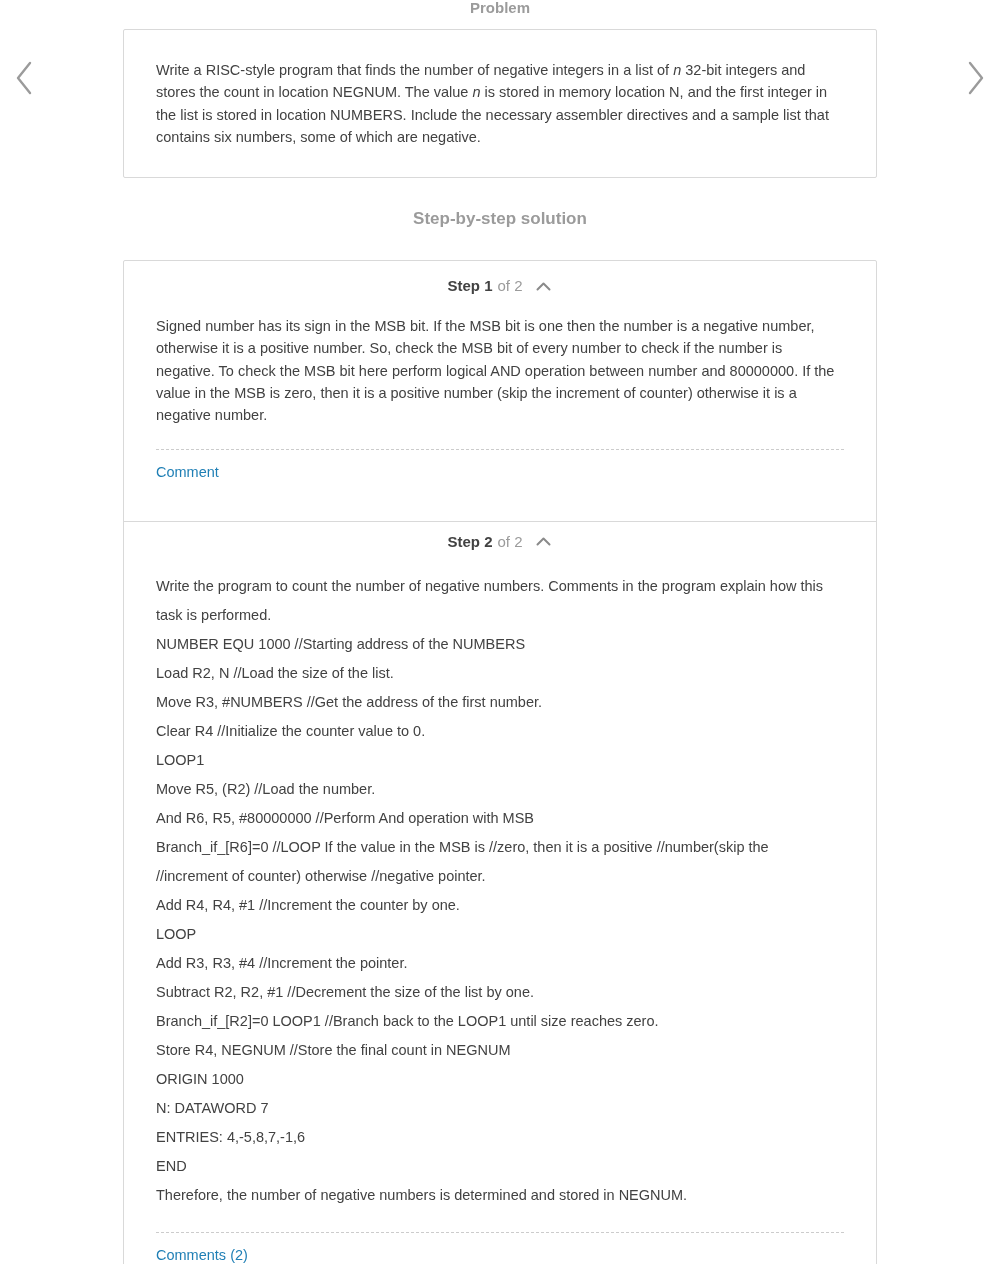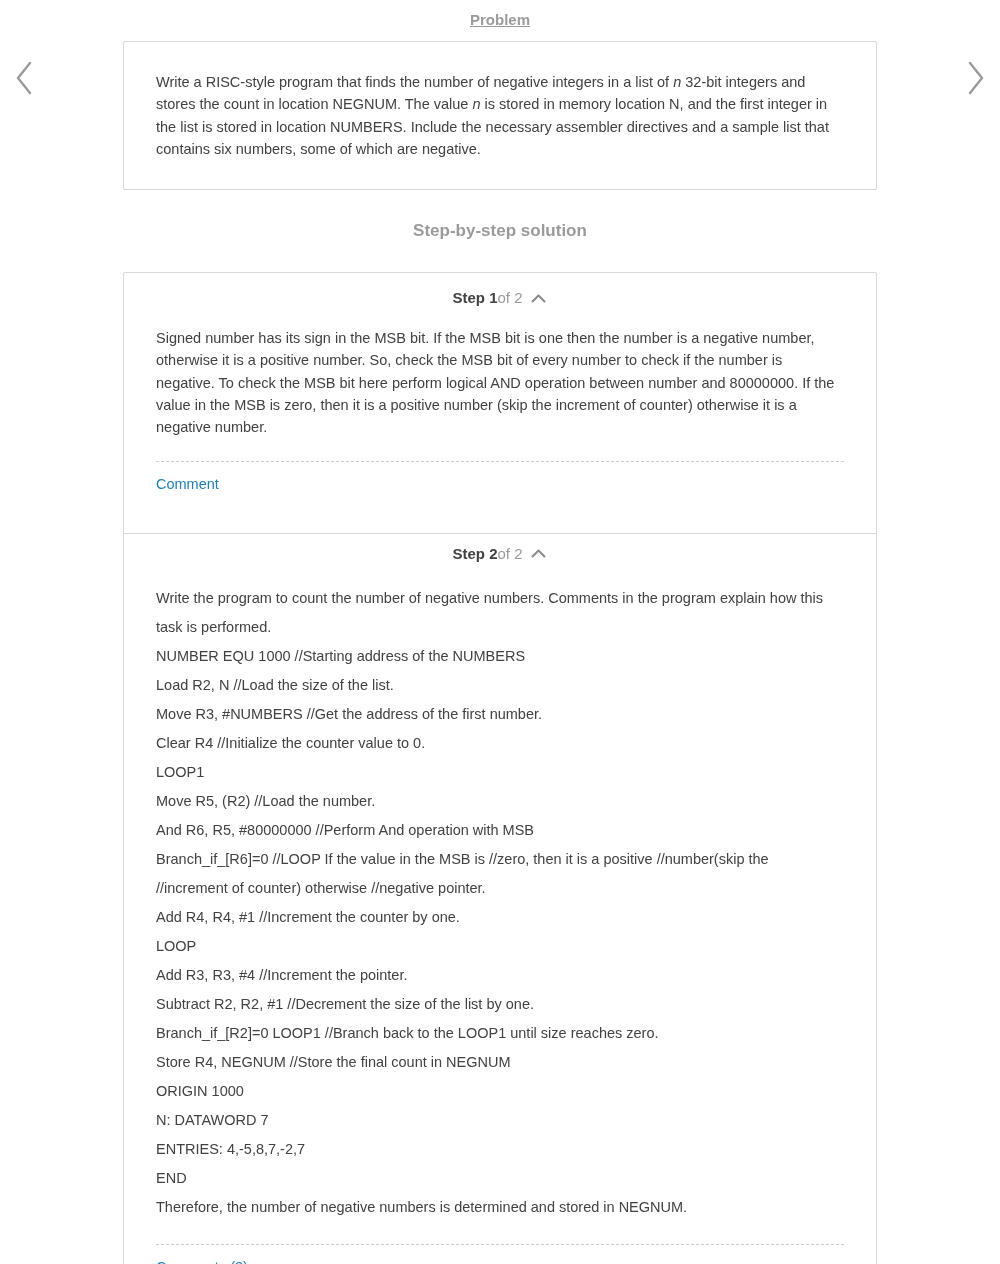--- a/index.html
+++ b/index.html
@@ -19,21 +19,21 @@
     color: var(--text);
   }
   .page { position: relative; width: 1000px; min-height: 1264px; }
 
   .section-heading {
     margin: 0;
     text-align: center;
     font-weight: bold;
     color: var(--heading);
   }
-  .problem-heading { padding-top: 12px; font-size: 15px; line-height: 16px; text-decoration: underline; }
+  .problem-heading { font-size: 15px; line-height: 16px; }
   .solution-heading { margin-top: 32px; font-size: 17px; line-height: 18px; }
 
   .card {
     width: 754px;
     margin: 0 auto;
     border: 1px solid var(--border);
     border-radius: 2px;
     background: #fff;
   }
   .problem-card { margin-top: 13px; padding: 29px 32px; }
@@ -59,20 +59,21 @@
   .nav-arrow.right { right: 13px; }
 
   .steps-card { margin-top: 32px; }
   .step { padding: 15px 32px 40px; }
   .step + .step { border-top: 1px solid var(--border); padding-top: 10px; }
 
   .step-header {
     display: flex;
     justify-content: center;
     align-items: center;
+    gap: 5px;
     font-size: 15px;
     line-height: 20px;
   }
   .step-label { font-weight: bold; color: var(--text); }
   .step-of { color: var(--heading); font-weight: normal; }
   .collapse-btn {
     background: none; border: none; padding: 2px;
     margin-left: 6px; cursor: pointer; line-height: 0;
   }
 
@@ -175,21 +176,21 @@
           <p class="code-line">Branch_if_[R6]=0 //LOOP If the value in the MSB is //zero, then it is a positive //number(skip the</p>
           <p class="code-line">//increment of counter) otherwise //negative pointer.</p>
           <p class="code-line">Add R4, R4, #1 //Increment the counter by one.</p>
           <p class="code-line">LOOP</p>
           <p class="code-line">Add R3, R3, #4 //Increment the pointer.</p>
           <p class="code-line">Subtract R2, R2, #1 //Decrement the size of the list by one.</p>
           <p class="code-line">Branch_if_[R2]=0 LOOP1 //Branch back to the LOOP1 until size reaches zero.</p>
           <p class="code-line">Store R4, NEGNUM //Store the final count in NEGNUM</p>
           <p class="code-line">ORIGIN 1000</p>
           <p class="code-line">N: DATAWORD 7</p>
-          <p class="code-line">ENTRIES: 4,-5,8,7,-2,7</p>
+          <p class="code-line">ENTRIES: 4,-5,8,7,-1,6</p>
           <p class="code-line">END</p>
           <p class="code-line">Therefore, the number of negative numbers is determined and stored in NEGNUM.</p>
         </div>
       <div class="dashed-divider"></div>
       <a class="comment-link">Comments (2)</a>
     </section>
 
   </div>
 </div>
 

